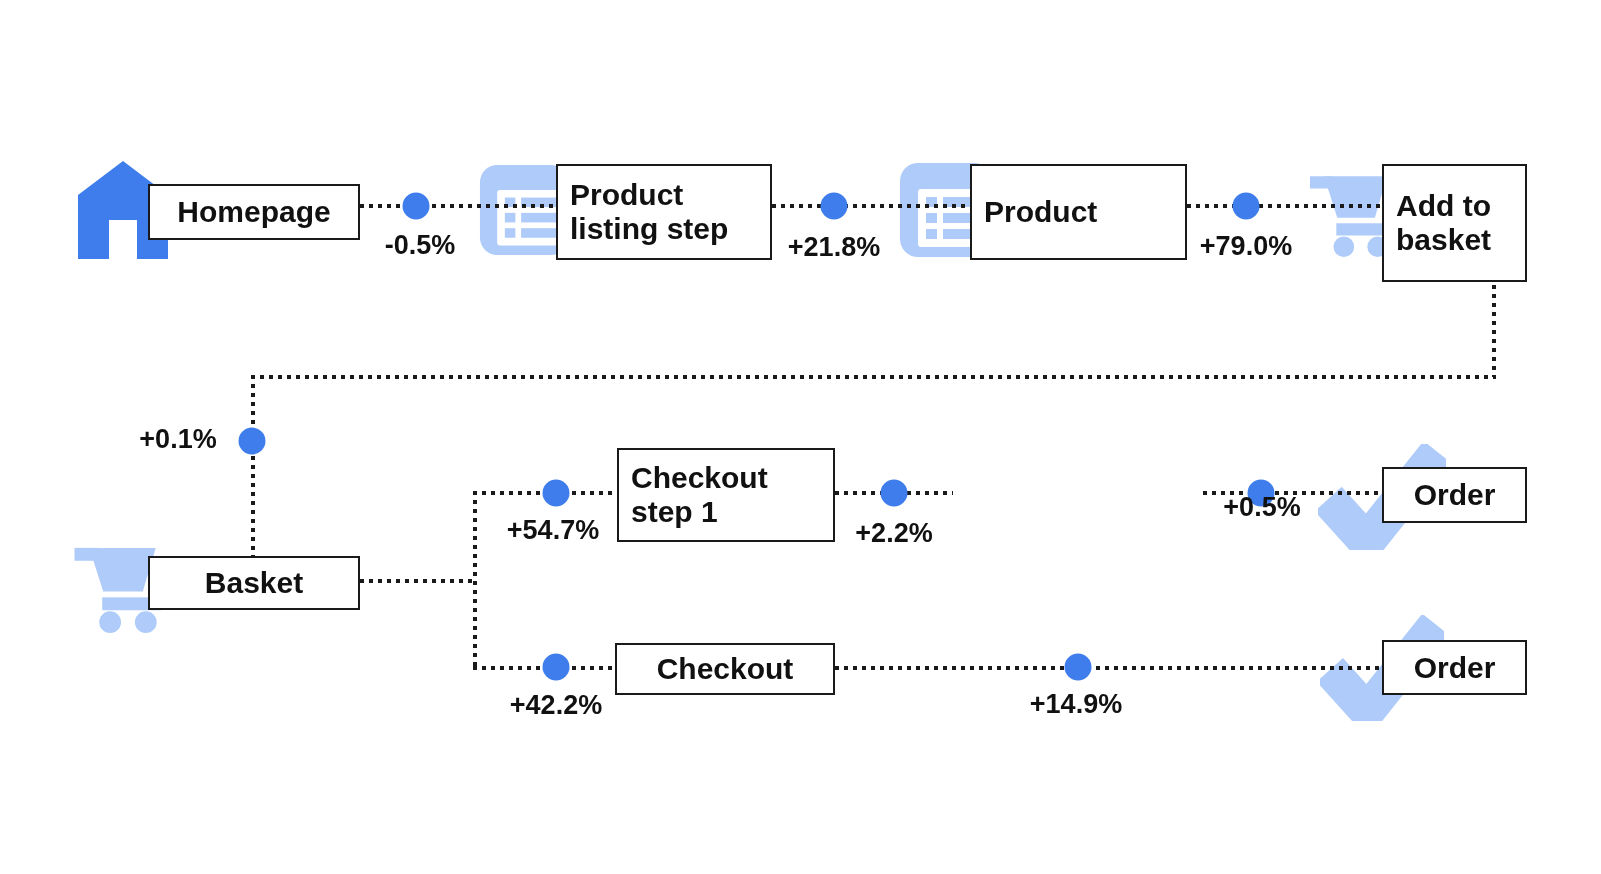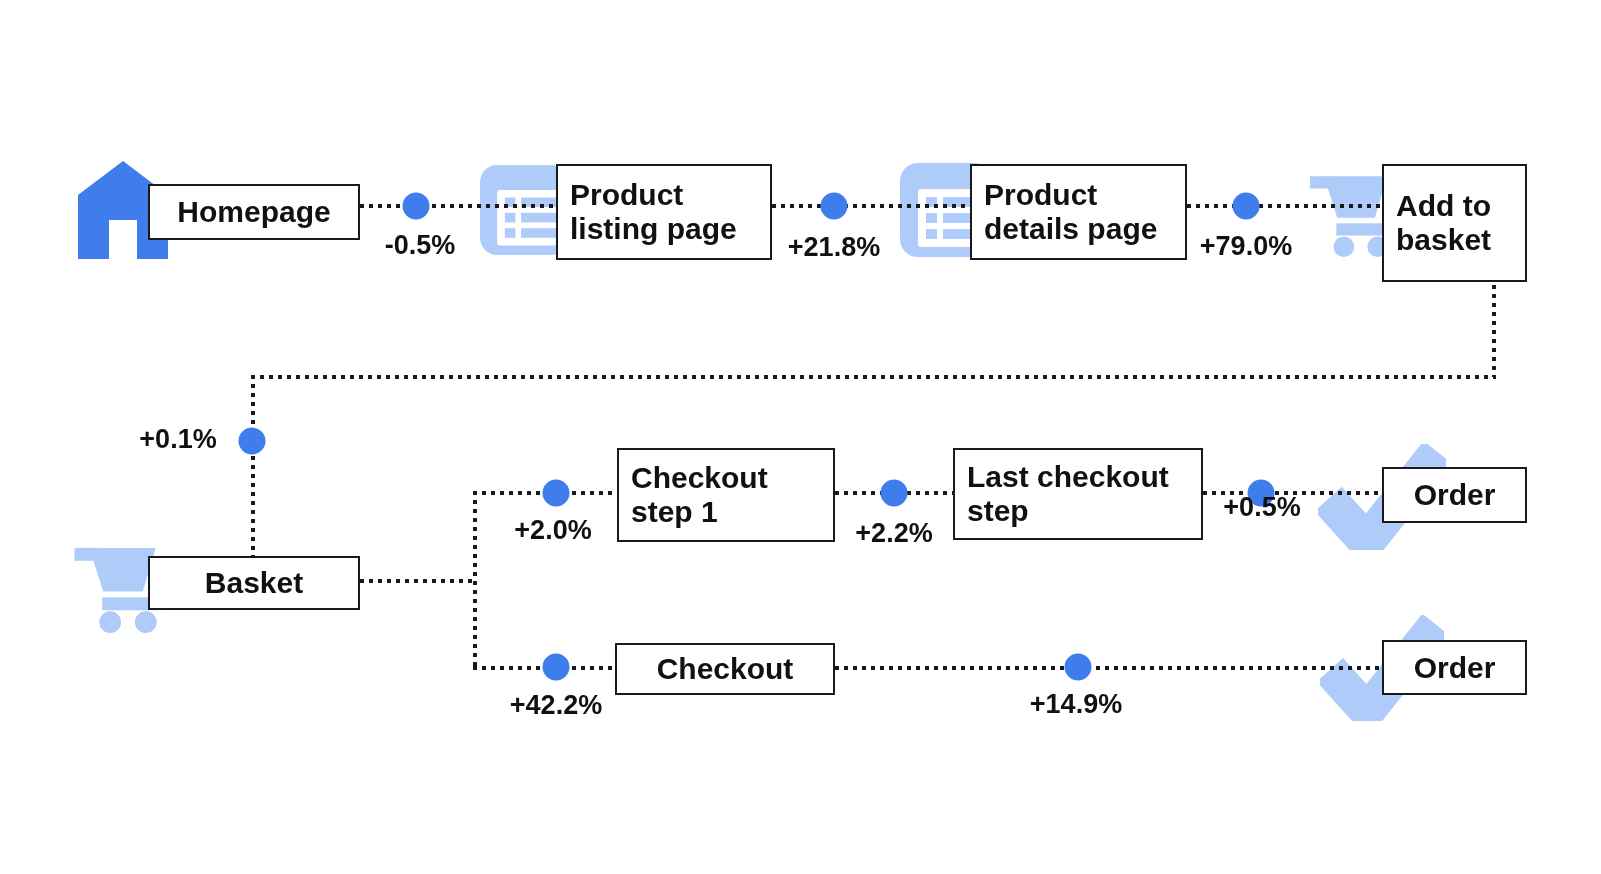--- a/index.html
+++ b/index.html
@@ -116,46 +116,41 @@
 
   <div class="hline" style="left:473px;top:666px;width:144px"></div>
   <div class="hline" style="left:835px;top:666px;width:548px"></div>
 
   <div class="node-box" style="left:148px;top:184px;width:212px;height:56px">
     <span class="l">Homepage</span>
   </div>
 
   <div class="node-box left" style="left:556px;top:164px;width:216px;height:96px">
     <span class="l">Product</span>
-    <span class="l">listing page</span>
+    <span class="l">listing step</span>
   </div>
 
   <div class="node-box left" style="left:970px;top:164px;width:217px;height:96px">
     <span class="l">Product</span>
-    <span class="l">details page</span>
   </div>
 
   <div class="node-box left" style="left:1382px;top:164px;width:145px;height:118px">
     <span class="l">Add to</span>
     <span class="l">basket</span>
   </div>
 
   <div class="node-box" style="left:148px;top:556px;width:212px;height:54px">
     <span class="l">Basket</span>
   </div>
 
   <div class="node-box left" style="left:617px;top:448px;width:218px;height:94px">
     <span class="l">Checkout</span>
     <span class="l">step 1</span>
   </div>
 
-  <div class="node-box left" style="left:953px;top:448px;width:250px;height:92px">
-    <span class="l">Last checkout</span>
-    <span class="l">step</span>
-  </div>
 
   <div class="node-box" style="left:1382px;top:467px;width:145px;height:56px">
     <span class="l">Order</span>
   </div>
 
   <div class="node-box" style="left:615px;top:643px;width:220px;height:52px">
     <span class="l">Checkout</span>
   </div>
 
   <div class="node-box" style="left:1382px;top:640px;width:145px;height:55px">
@@ -169,19 +164,19 @@
   <div class="dot" style="left:556px;top:493px"></div>
   <div class="dot" style="left:894px;top:493px"></div>
   <div class="dot" style="left:1261px;top:493px"></div>
   <div class="dot" style="left:556px;top:667px"></div>
   <div class="dot" style="left:1078px;top:667px"></div>
 
   <div class="delta" style="left:420px;top:230px">-0.5%</div>
   <div class="delta" style="left:834px;top:232px">+21.8%</div>
   <div class="delta" style="left:1246px;top:231px">+79.0%</div>
   <div class="delta" style="left:178px;top:424px">+0.1%</div>
-  <div class="delta" style="left:553px;top:515px">+2.0%</div>
+  <div class="delta" style="left:553px;top:515px">+54.7%</div>
   <div class="delta" style="left:894px;top:518px">+2.2%</div>
   <div class="delta" style="left:1262px;top:492px">+0.5%</div>
   <div class="delta" style="left:556px;top:690px">+42.2%</div>
   <div class="delta" style="left:1076px;top:689px">+14.9%</div>
 
 </div>
 
 </body></html>

